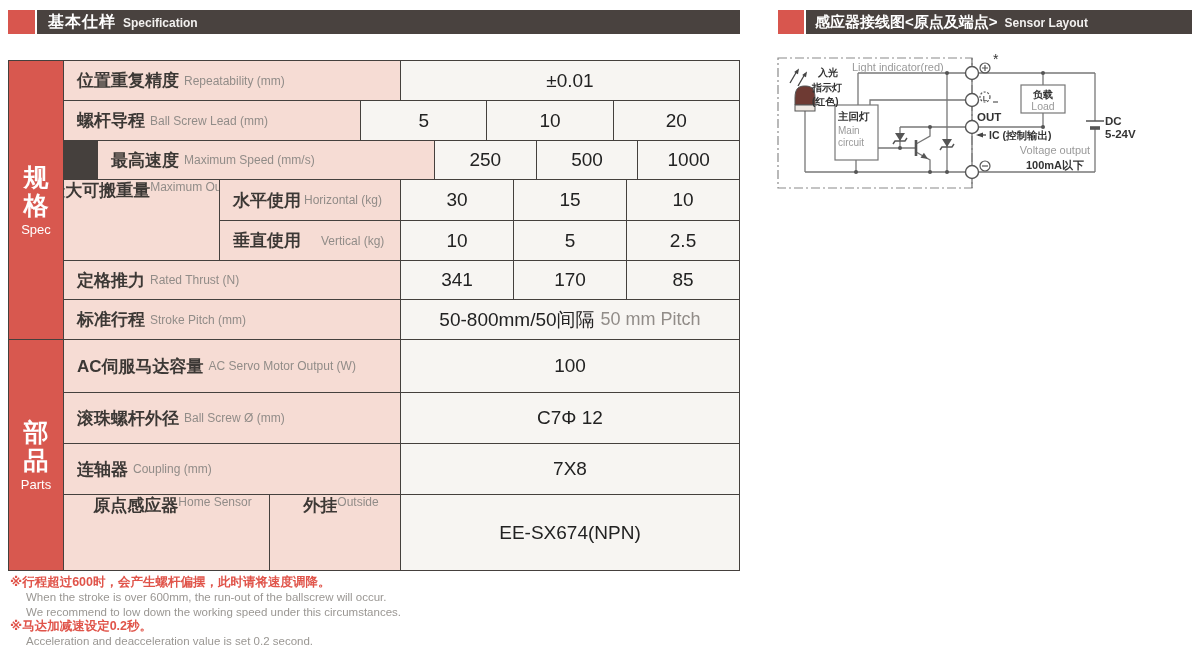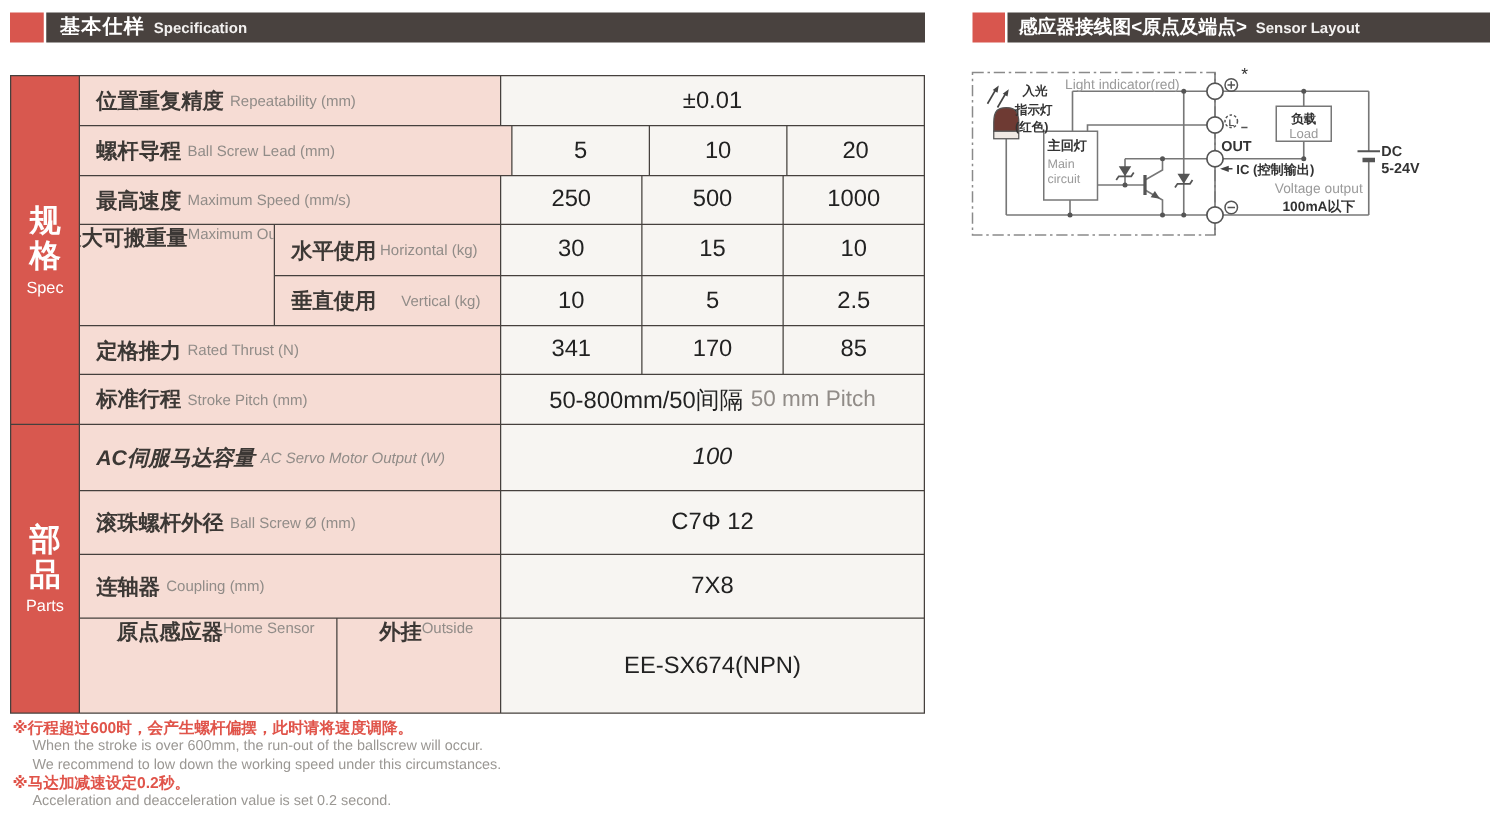--- a/index.html
+++ b/index.html
@@ -78,30 +78,30 @@
 
     <div class="t-row" style="height:39px;">
       <div class="lbl" style="width:336px;">
         <span class="cn">位置重复精度</span>
         <span class="en">Repeatability (mm)</span>
       </div>
       <div class="val" style="flex:1;">±0.01</div>
     </div>
 
     <div class="t-row" style="height:39px;">
-      <div class="lbl" style="width:345px;">
+      <div class="lbl" style="width:296px;">
         <span class="cn">螺杆导程</span>
         <span class="en">Ball Screw Lead (mm)</span>
       </div>
       <div class="val" style="flex:1;">5</div>
       <div class="val" style="flex:1;">10</div>
       <div class="val" style="flex:1;">20</div>
     </div>
 
-    <div class="t-row" style="height:38px;">
+    <div class="t-row" style="height:38px;padding-left:34px;">
       <div class="lbl" style="width:336px;">
         <span class="cn">最高速度</span>
         <span class="en">Maximum Speed (mm/s)</span>
       </div>
       <div class="val" style="flex:1;">250</div>
       <div class="val" style="flex:1;">500</div>
       <div class="val" style="flex:1;">1000</div>
     </div>
 
     <div class="t-row" style="height:80px;">
@@ -145,21 +145,21 @@
       <div class="lbl" style="width:336px;">
         <span class="cn">标准行程</span>
         <span class="en">Stroke Pitch (mm)</span>
       </div>
       <div class="val" style="flex:1;">
         <span>50-800mm/50间隔</span>
         <span class="sub-en">50 mm Pitch</span>
       </div>
     </div>
 
-    <div class="t-row" style="height:52px;font-style:italic;">
+    <div class="t-row" style="height:52px;">
       <div class="lbl" style="width:336px;">
         <span class="cn">AC伺服马达容量</span>
         <span class="en">AC Servo Motor Output (W)</span>
       </div>
       <div class="val" style="flex:1;">100</div>
     </div>
 
     <div class="t-row" style="height:50px;">
       <div class="lbl" style="width:336px;">
         <span class="cn">滚珠螺杆外径</span>

